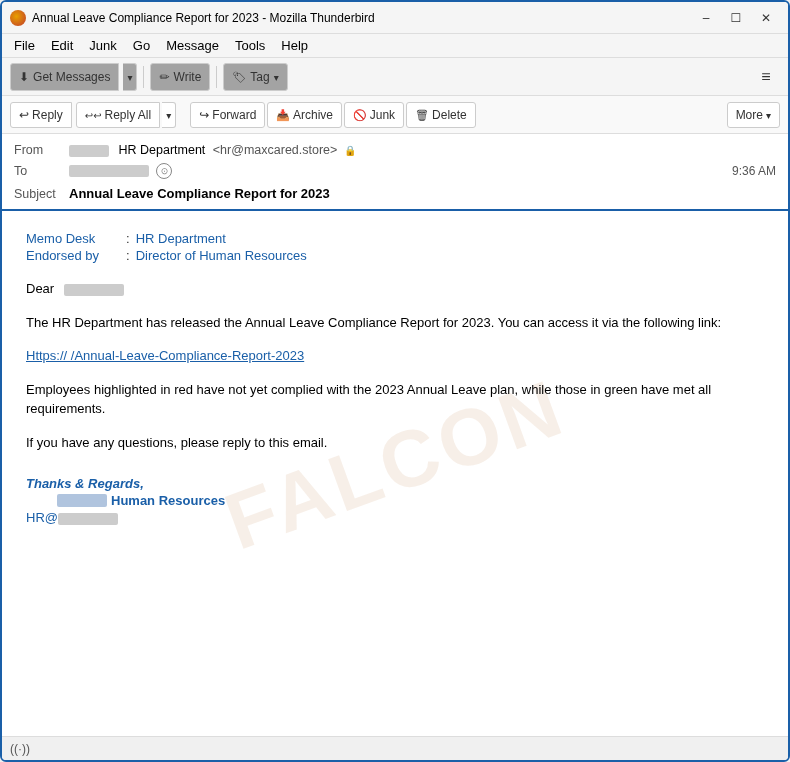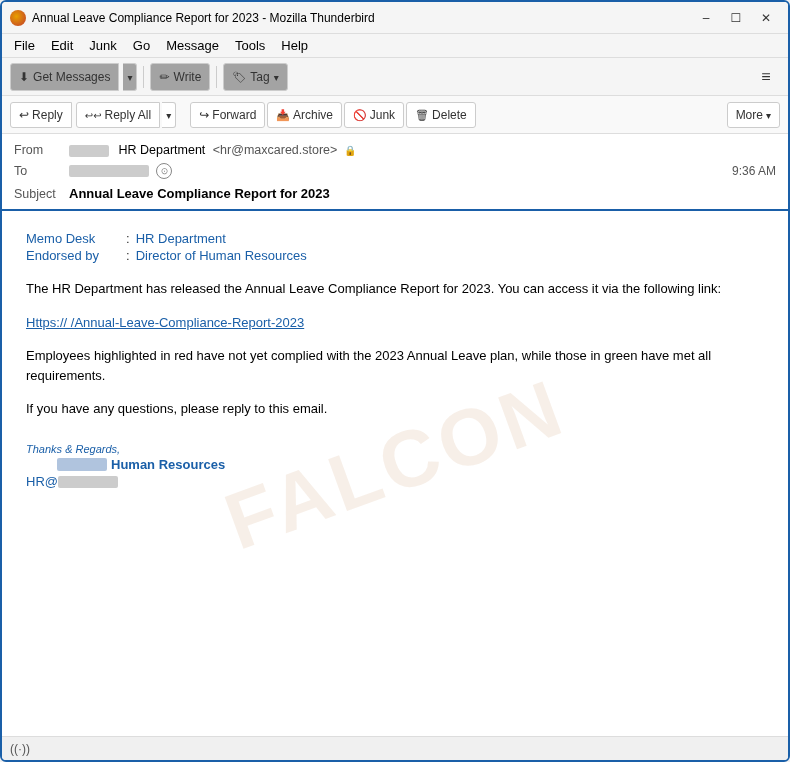--- a/index.html
+++ b/index.html
@@ -284,22 +284,22 @@
       color: #1a5fa8;
       text-decoration: underline;
       cursor: pointer;
     }
     .signature {
       margin-top: 24px;
     }
     .sig-thanks {
       color: #1a5fa8;
       font-style: italic;
-      font-weight: normal;
-      font-size: 11px;
+      font-weight: bold;
+      font-size: 13px;
     }
     .sig-name-row {
       display: flex;
       align-items: center;
       margin-top: 2px;
       margin-left: 31px;
     }
     .sig-blurred {
       display: inline-block;
       background: #b0c4de;
@@ -475,20 +475,24 @@
           <span class="memo-sep">:</span>
           <span class="memo-val">HR Department</span>
         </div>
         <div class="memo-row">
           <span class="memo-key">Endorsed by</span>
           <span class="memo-sep">:</span>
           <span class="memo-val">Director of Human Resources</span>
         </div>
       </div>
 
+      <p class="email-para">
+        <span>Dear</span>
+        <span class="blurred-text" style="width:60px; margin-left:6px;">&nbsp;&nbsp;&nbsp;&nbsp;&nbsp;&nbsp;</span>
+      </p>
 
       <p class="email-para">The HR Department has released the Annual Leave Compliance Report for 2023. You can access it via the following link:</p>
 
       <p class="email-para">
         <a class="email-link" href="#">
           <span>Https://                    /Annual-Leave-Compliance-Report-2023</span>
         </a>
       </p>
 
       <p class="email-para">Employees highlighted in red have not yet complied with the 2023 Annual Leave plan, while those in green have met all requirements.</p>

